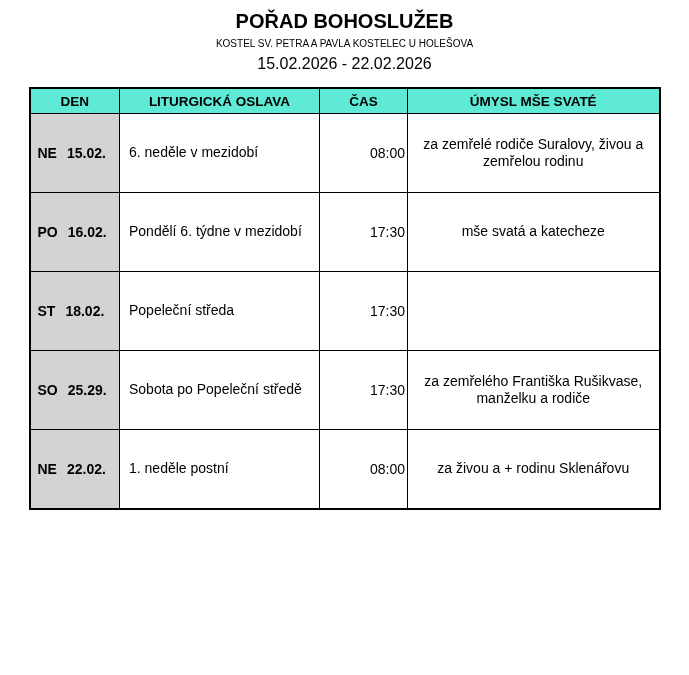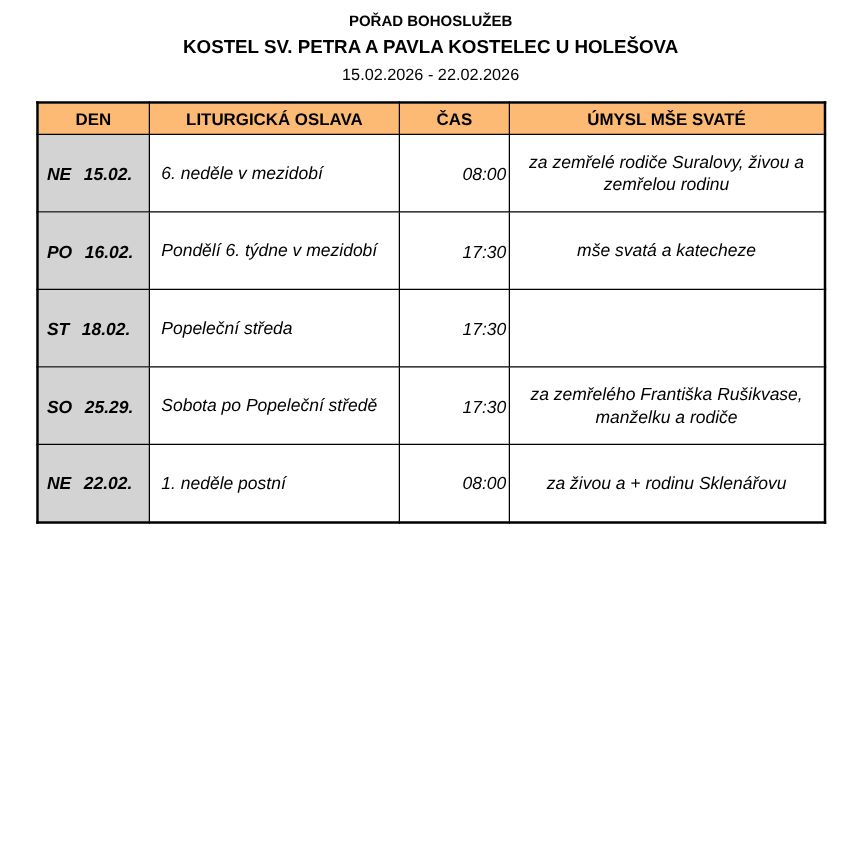--- a/index.html
+++ b/index.html
@@ -13,61 +13,61 @@
     width: 689px;
     height: 675px;
     box-sizing: border-box;
     padding-top: 10px;
   }
   .titles {
     text-align: center;
     margin-bottom: 14px;
   }
   .title-line1 {
-    font-size: 12px;
+    font-size: 20px;
     font-weight: bold;
     margin: 0 0 5px 0;
   }
   .title-line2 {
-    font-size: 15px;
-    font-weight: bold;
+    font-size: 10px;
+    font-weight: normal;
     margin: 0 0 6px 0;
   }
   .title-line3 {
-    font-size: 13px;
+    font-size: 16px;
     font-weight: normal;
     margin: 0;
   }
   table.schedule {
     border-collapse: collapse;
     table-layout: fixed;
     width: 630px;
     margin: 0 auto;
     border: 2px solid #000000;
   }
   table.schedule th,
   table.schedule td {
     border: 1px solid #000000;
     font-size: 14px;
     vertical-align: middle;
     overflow: hidden;
   }
   table.schedule th {
-    background: #fdba74;
+    background: #5eead4;
     font-weight: bold;
     font-size: 13.5px;
     height: 20px;
     padding: 2px 2px;
     text-align: center;
   }
   col.c-day { width: 90px; }
   col.c-celebration { width: 200px; }
   col.c-time { width: 88px; }
   col.c-intention { width: 252px; }
-  tbody tr { height: 62px; font-style: italic; }
+  tbody tr { height: 79px; }
   td.day {
     background: #d3d3d3;
     font-weight: bold;
     text-align: left;
     padding: 0 0 0 7px;
     white-space: nowrap;
   }
   td.day .date { margin-left: 10px; }
   td.celebration {
     text-align: left;

